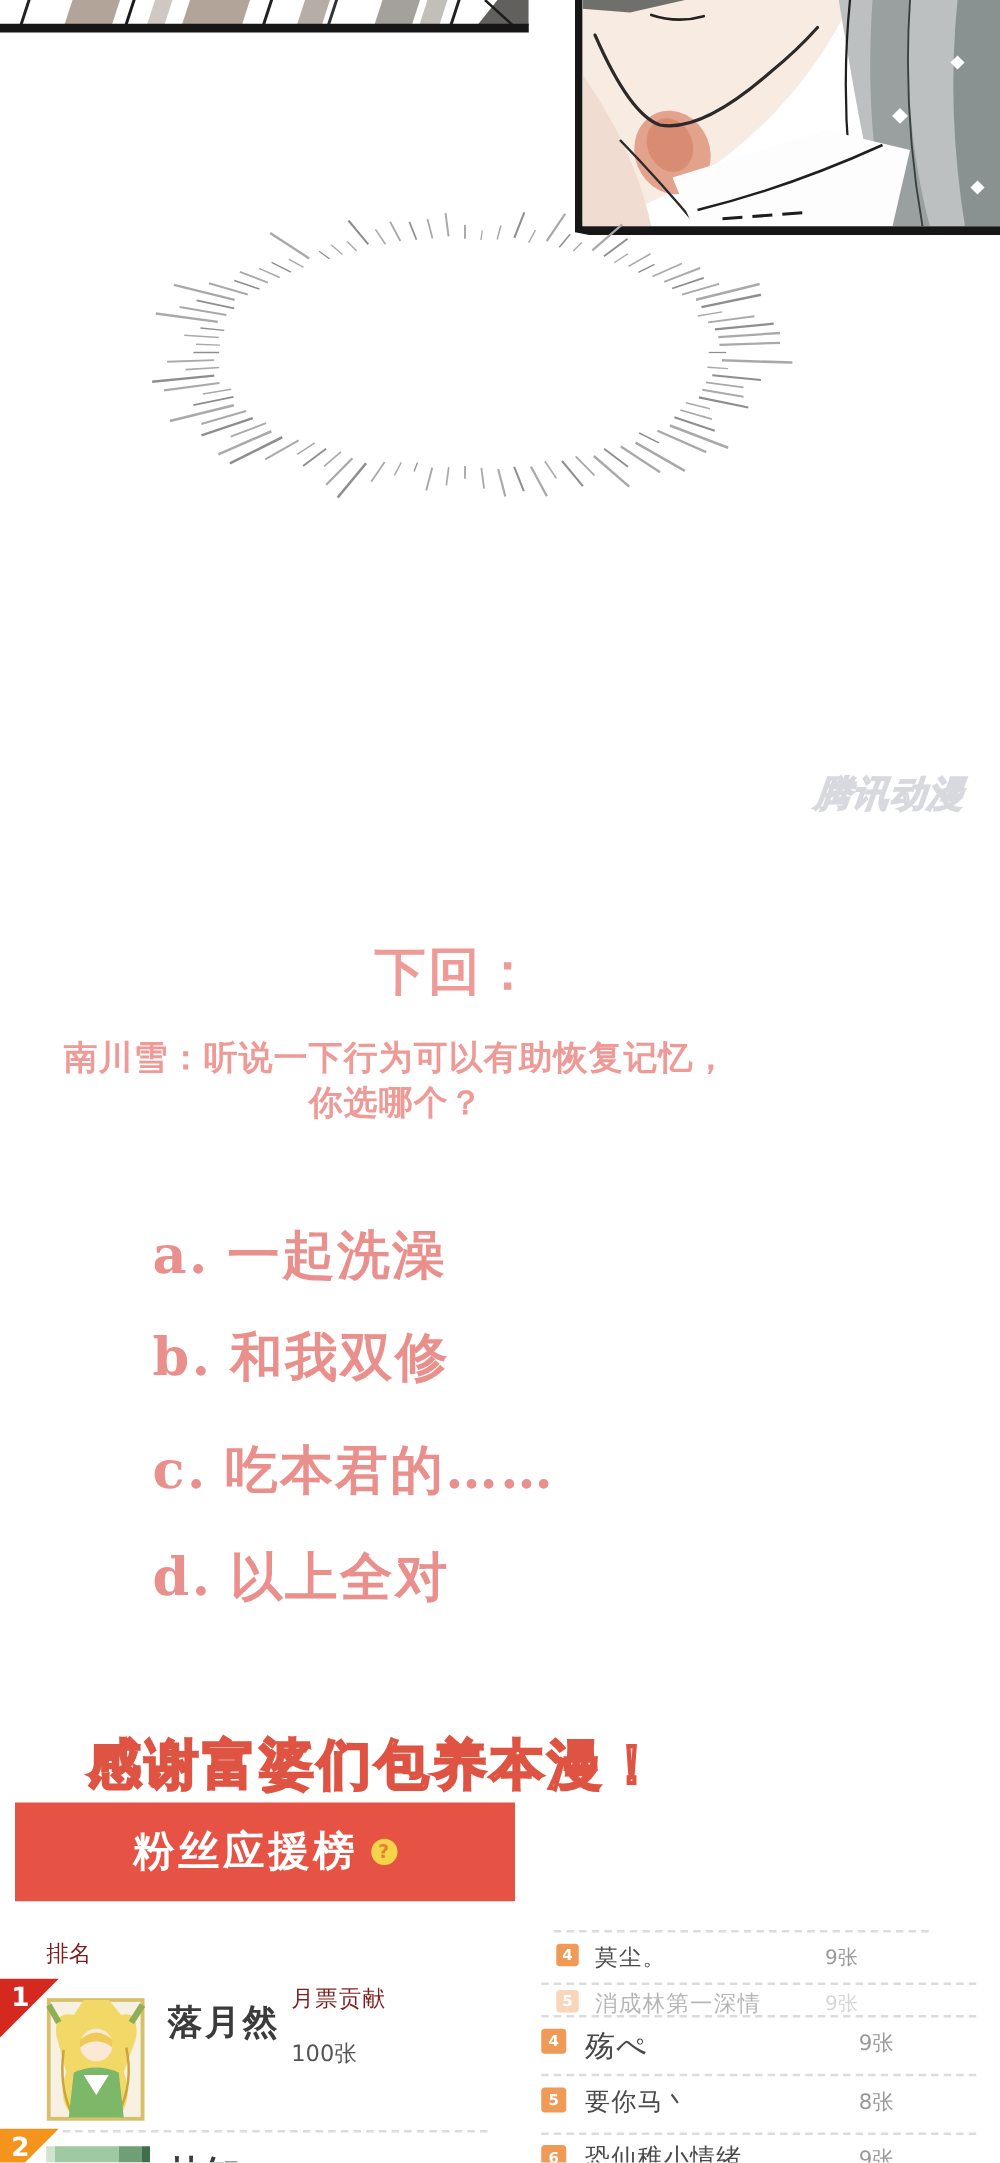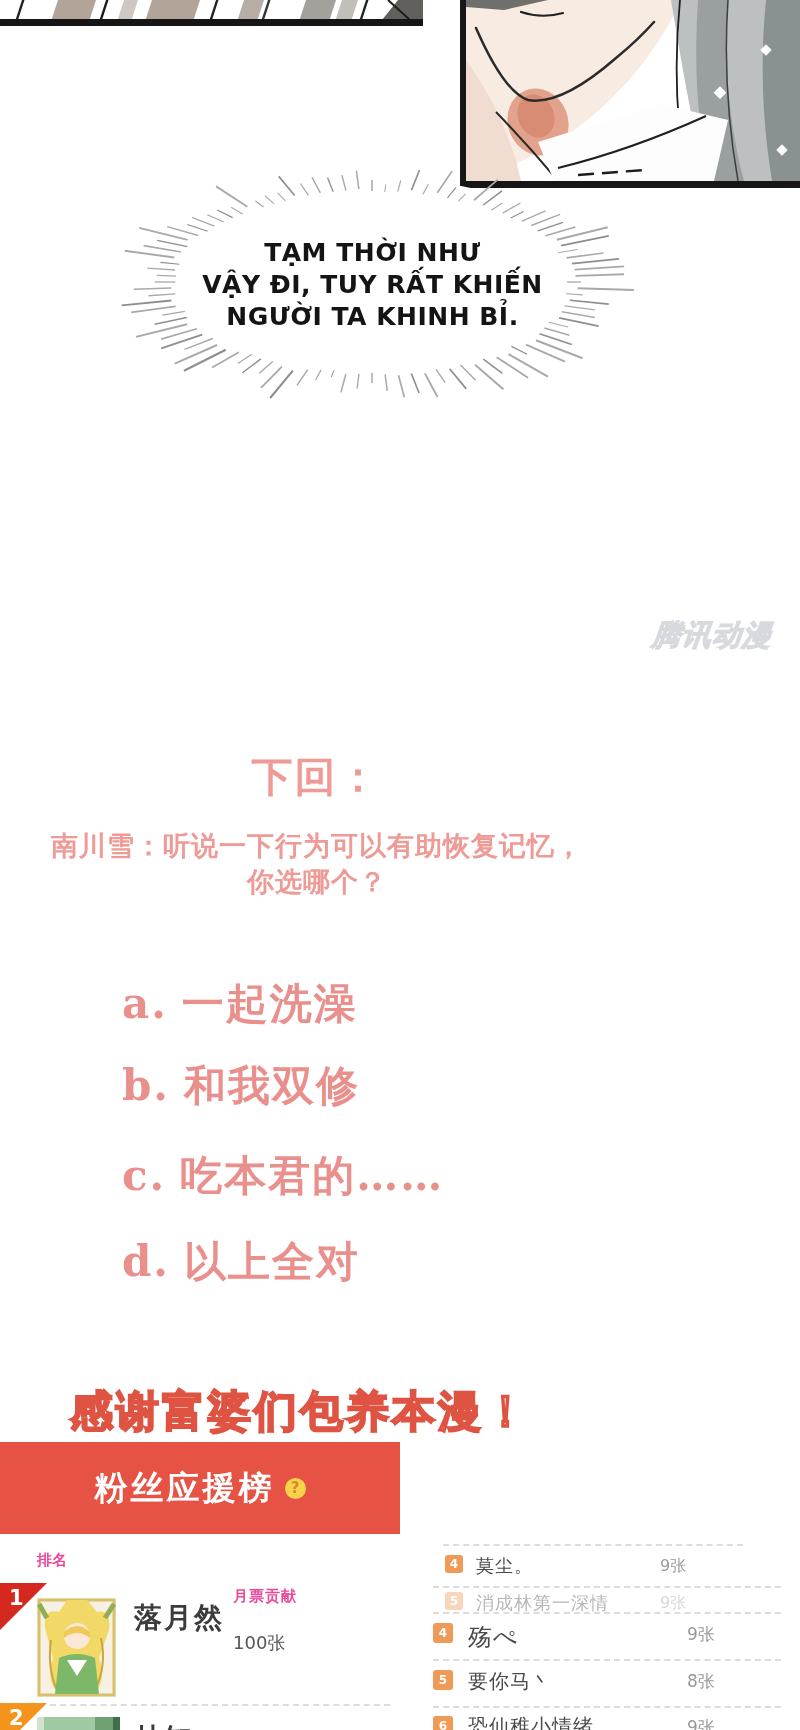--- a/index.html
+++ b/index.html
@@ -18,37 +18,37 @@
   .burst svg{position:absolute;left:0;top:0;}
   .burst-text{position:absolute;left:0;top:97px;width:545px;text-align:center;
               font-weight:bold;font-size:25px;line-height:32px;color:#141414;letter-spacing:.5px;}
 
   
   .watermark{left:652px;top:616px;font-size:29px;font-weight:bold;font-style:italic;
              transform:skewX(-6deg);color:#f1f2f5;-webkit-text-stroke:1.2px #d7d9de;letter-spacing:1px;}
 
   
   .next-title{left:0;top:750px;width:632px;text-align:center;font-size:41px;font-weight:bold;
-              color:#ee9a96;letter-spacing:2px;}
+              color:#ee9a96;letter-spacing:2px;padding-left:48px;}
   .question{left:0;width:634px;text-align:center;font-size:27px;font-weight:bold;color:#ee9a96;letter-spacing:1px;}
   .q1{top:828px;} .q2{top:864px;text-align:center;}
   .option{left:122px;font-family:"DejaVu Serif","DejaVu Sans",serif;font-size:42px;font-weight:bold;
           color:#e9908d;letter-spacing:2px;}
   .opt-a{top:976px;} .opt-b{top:1058px;} .opt-c{top:1148px;} .opt-d{top:1234px;}
   .option .lbl{margin-right:14px;}
   .thanks{left:70px;top:1383px;font-size:43px;font-weight:bold;letter-spacing:3px;
           color:#fbe3de;-webkit-text-stroke:2px #de5342;}
 
   
-  .lb-banner{left:0;top:1442px;width:400px;height:92px;background:#e65243;display:flex;
+  .lb-banner{left:12px;top:1442px;width:400px;height:79px;background:#e65243;display:flex;
              align-items:center;justify-content:center;gap:10px;}
   .lb-title{color:#fff;font-size:33px;font-weight:bold;letter-spacing:3px;}
   .lb-help{width:21px;height:21px;border-radius:50%;background:#f6d44a;color:#e0822f;font-size:15px;
            font-weight:bold;text-align:center;line-height:21px;cursor:pointer;}
-  .lb-col{font-size:15px;color:#ec4899;font-weight:bold;}
+  .lb-col{font-size:18px;color:#7f1d1d;font-weight:normal;}
   .col-rank{left:37px;top:1551px;} .col-contrib{left:233px;top:1551px;letter-spacing:1px;margin-top:36px;}
 
   .ribbon{width:0;height:0;border-right:47px solid transparent;}
   .ribbon-1{left:0;top:1583px;border-top:47px solid #d5281e;}
   .ribbon-2{left:0;top:1703px;border-top:47px solid #f5941d;}
   .ribbon-num{color:#fff;font-size:21px;font-weight:bold;}
   .num-1{left:9px;top:1586px;} .num-2{left:9px;top:1706px;}
 
   .avatar-1{left:37px;top:1598px;width:79px;height:99px;overflow:hidden;}
   .avatar-2{left:37px;top:1717px;width:83px;height:13px;
@@ -223,25 +223,20 @@
       <line x1="437.7076561634706" y1="90.80507233451232" x2="463.0393374831946" y2="82.34194005836747" stroke="#8e8e8e" stroke-width="1.39"></line>
       <line x1="445.4901023447033" y1="95.66719027534049" x2="475.3076452051346" y2="87.05951037001378" stroke="#a9a9a9" stroke-width="1.49"></line>
       <line x1="456.8775902706422" y1="99.7308638371056" x2="507.72045993959546" y2="87.19424402832837" stroke="#a9a9a9" stroke-width="2.02"></line>
       <line x1="461.19625582298363" y1="105.68578123552658" x2="508.78432933145484" y2="95.82982980929864" stroke="#8e8e8e" stroke-width="1.90"></line>
       <line x1="458.2585222725402" y1="112.79718490219358" x2="477.67746047405006" y2="109.50120979000882" stroke="#a9a9a9" stroke-width="1.16"></line>
       <line x1="466.4953198011797" y1="117.88321762961883" x2="503.5550843528548" y2="112.91804962756835" stroke="#a9a9a9" stroke-width="1.58"></line>
       <line x1="471.93126757846403" y1="123.57828006839121" x2="518.9291925142495" y2="118.9039202166639" stroke="#8e8e8e" stroke-width="1.81"></line>
       <line x1="474.6227414816374" y1="129.6405544893025" x2="524.1189422154707" y2="126.38227443000278" stroke="#a9a9a9" stroke-width="1.86"></line>
       <line x1="475.57645505800195" y1="135.81847299008228" x2="524.0235978785095" y2="134.2306484718401" stroke="#a9a9a9" stroke-width="1.83"></line>
     </svg>
-  <div class="burst-text">
-    <div>TẠM THỜI NHƯ</div>
-    <div>VẬY ĐI, TUY RẤT KHIẾN</div>
-    <div>NGƯỜI TA KHINH BỈ.</div>
-  </div>
 </div>
 
 <div class="abs watermark">腾讯动漫</div>
 
 <div class="abs next-title">下回：</div>
 <div class="abs question q1">南川雪：听说一下行为可以有助恢复记忆，</div>
 <div class="abs question q2">你选哪个？</div>
 
 <div class="abs option opt-a"><span class="lbl">a.</span><span>一起洗澡</span></div>
 <div class="abs option opt-b"><span class="lbl">b.</span><span>和我双修</span></div>

